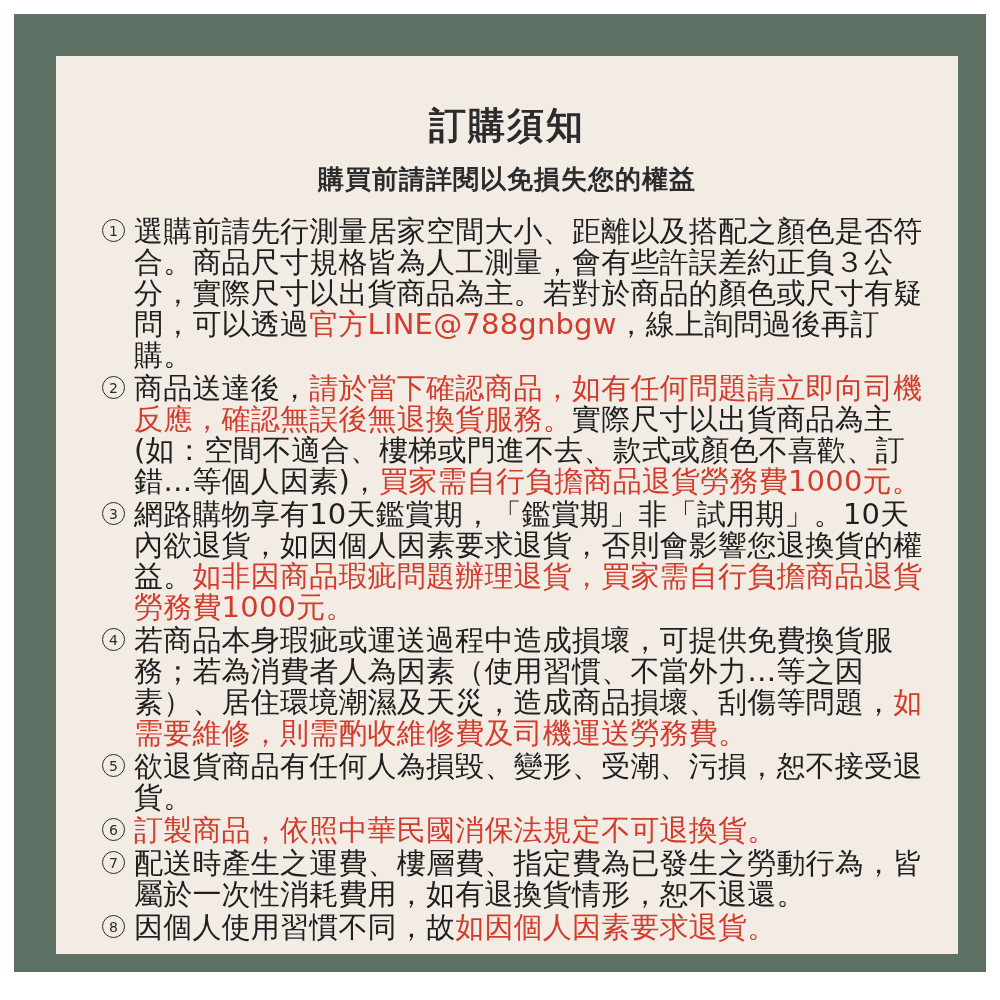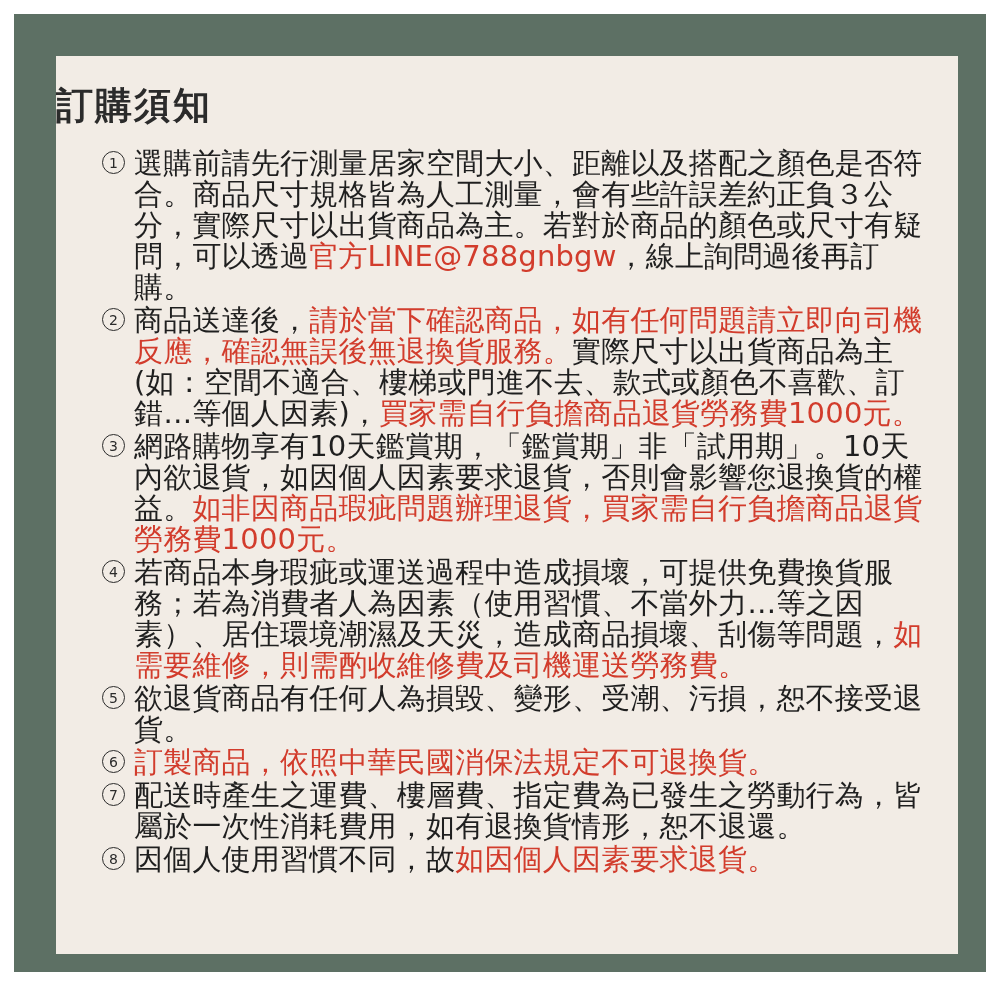--- a/index.html
+++ b/index.html
@@ -33,25 +33,26 @@
     position: absolute;
     left: 42px;
     top: 42px;
     width: 902px;
     height: 898px;
     background: #f2ece5;
     box-sizing: border-box;
     padding: 0;
   }
   .title {
+    text-align: center;
     font-size: 37px;
     font-weight: bold;
     color: #2b2b2b;
     letter-spacing: 2px;
-    padding-top: 28px;
+    padding-top: 48px;
     line-height: 1.2;
   }
   .subtitle {
     text-align: center;
     font-size: 26px;
     font-weight: bold;
     color: #2b2b2b;
     letter-spacing: 1px;
     margin-top: 16px;
     line-height: 1.2;
@@ -93,20 +94,21 @@
     color: #d23c2c;
   }
 </style>
 </head>
 <body>
 
 <div id="page">
   <div class="outer-frame">
     <div class="inner-panel">
       <div class="title">訂購須知</div>
+      <div class="subtitle">購買前請詳閱以免損失您的權益</div>
       <div class="list" id="notice-list">
           <div class="item">
             <span class="num">1</span>
             <div class="text"><span>選購前請先行測量居家空間大小、距離以及搭配之顏色是否符合。商品尺寸規格皆為人工測量，會有些許誤差約正負３公分，實際尺寸以出貨商品為主。若對於商品的顏色或尺寸有疑問，可以透過</span><span class="red">官方LINE@788gnbgw</span><span>，線上詢問過後再訂購。</span></div>
           </div>
           <div class="item">
             <span class="num">2</span>
             <div class="text"><span>商品送達後，</span><span class="red">請於當下確認商品，如有任何問題請立即向司機反應，確認無誤後無退換貨服務。</span><span>實際尺寸以出貨商品為主(如：空間不適合、樓梯或門進不去、款式或顏色不喜歡、訂錯…等個人因素)，</span><span class="red">買家需自行負擔商品退貨勞務費1000元。</span></div>
           </div>
           <div class="item">

